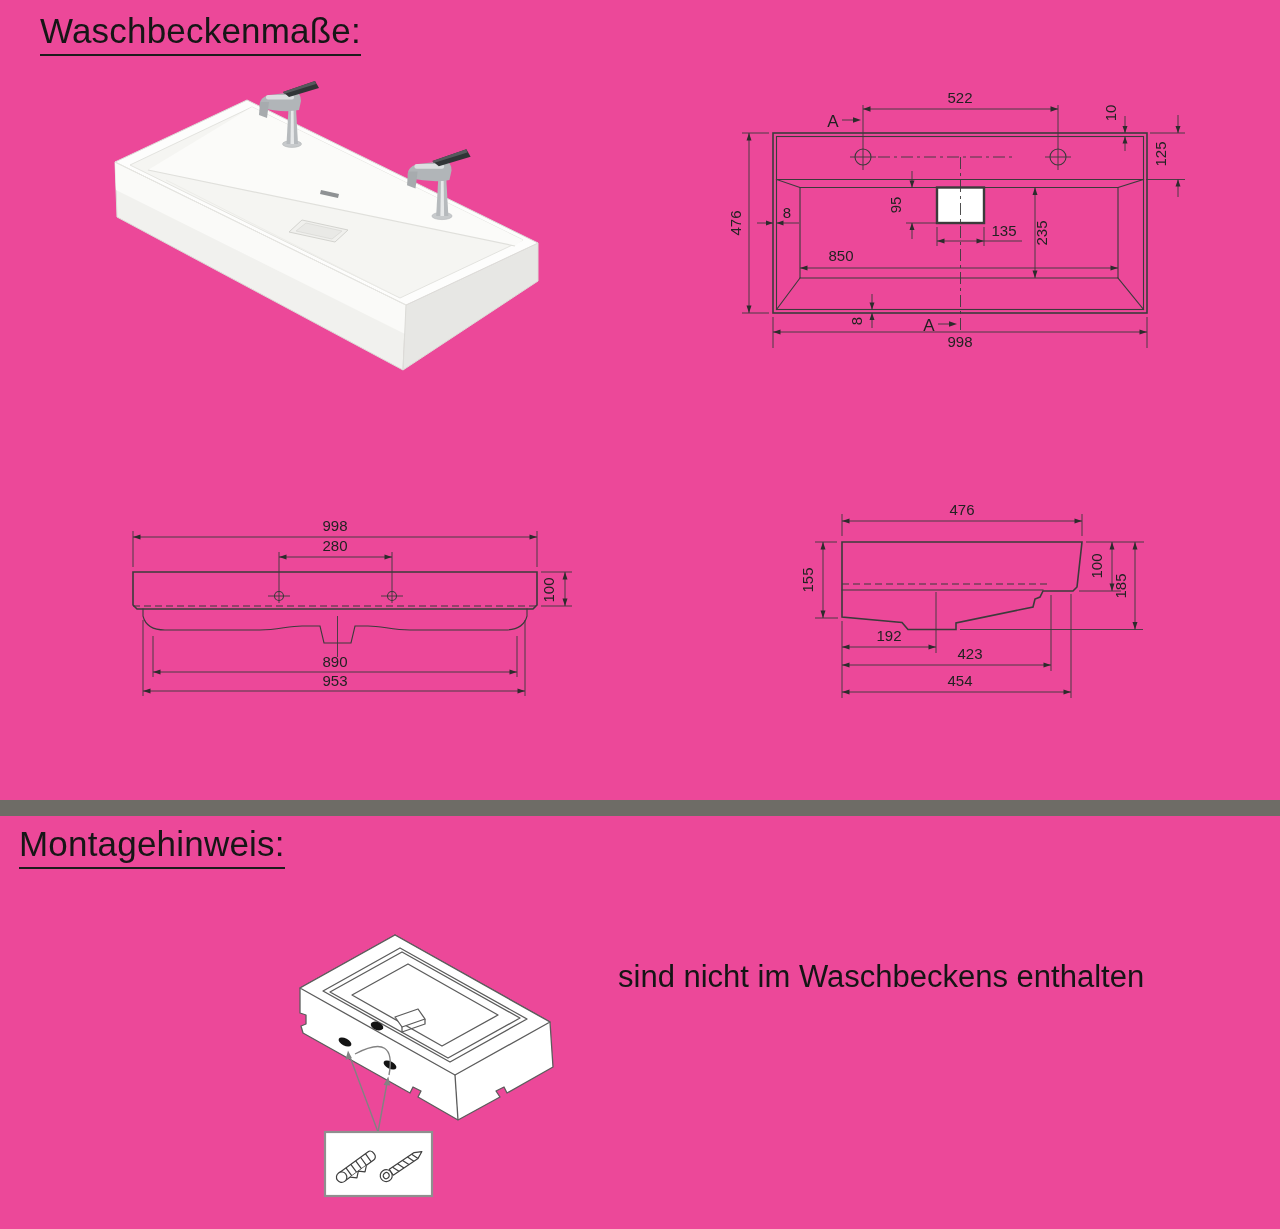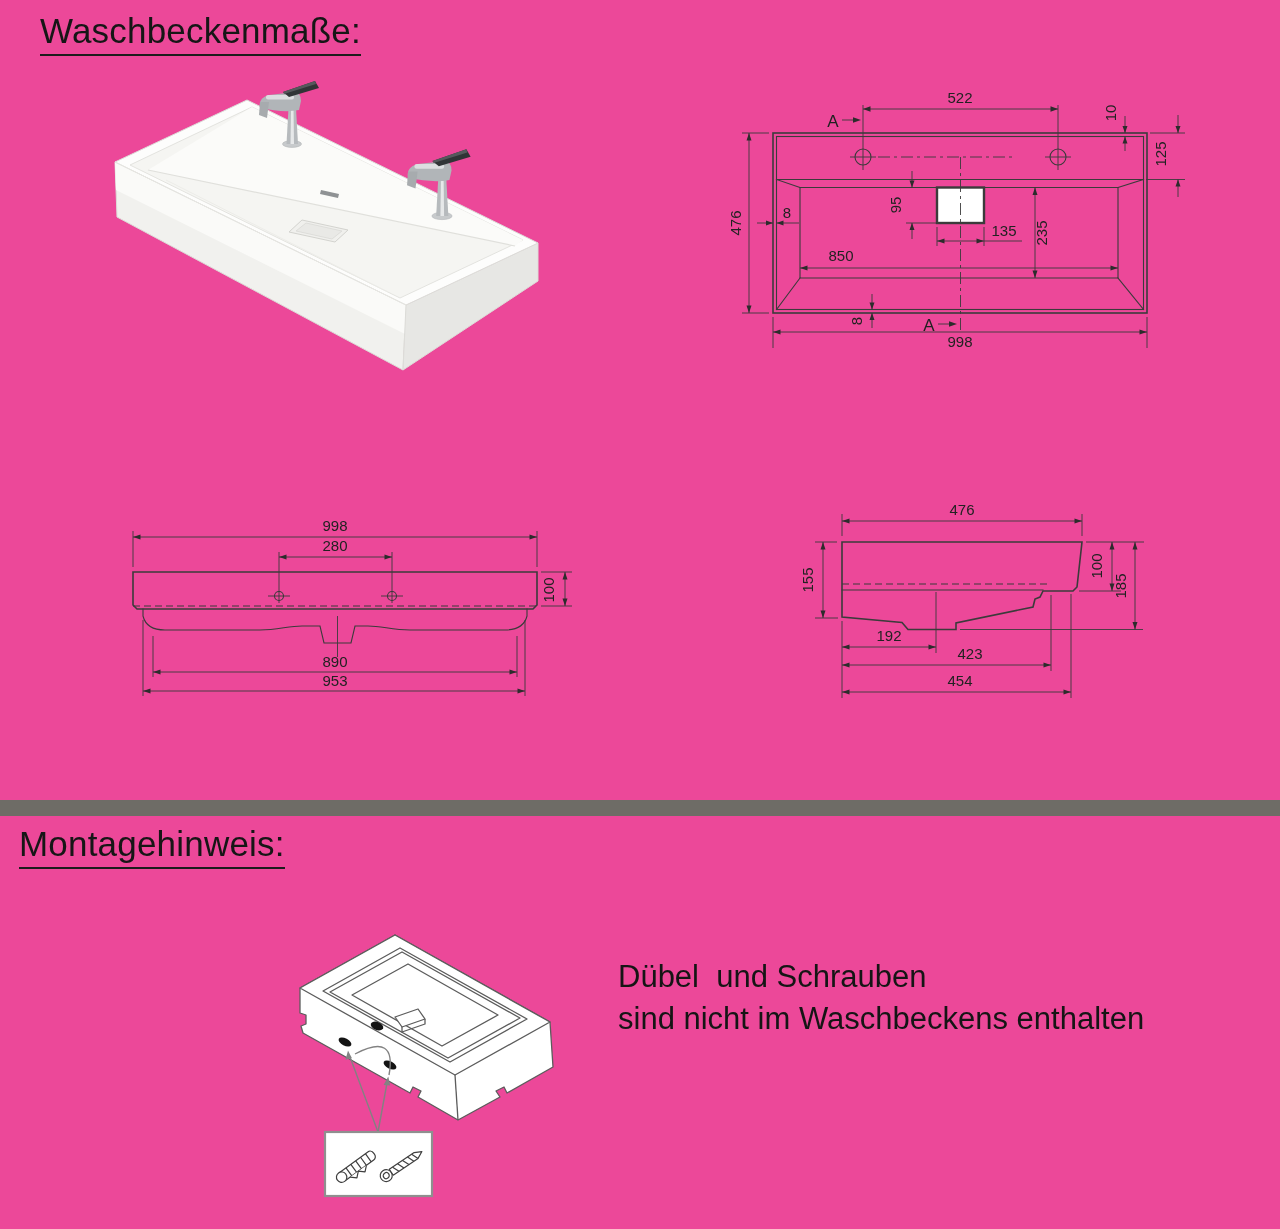--- a/index.html
+++ b/index.html
@@ -292,17 +292,16 @@
       <g transform="translate(122,240) rotate(-34)">
         <circle class="hw" cx="-19" cy="0" r="6"></circle>
         <circle class="hw" cx="-19" cy="0" r="3" stroke-width="0.8"></circle>
         <path class="hw" d="M-13,-3.5 L17,-3.5 L24,0 L17,3.5 L-13,3.5 Z"></path>
         <path class="hw" d="M-9,-3.5 L-6,3.5 M-3,-3.5 L0,3.5 M3,-3.5 L6,3.5 M9,-3.5 L12,3.5 M14,-3.5 L17,3.5" stroke-width="1"></path>
       </g>
     </g>
   </svg>
 
   <div class="note">
-    <div>Dübel  und Schrauben</div>
     <div>sind nicht im Waschbeckens enthalten</div>
   </div>
 
 </div>
 
 </body></html>

